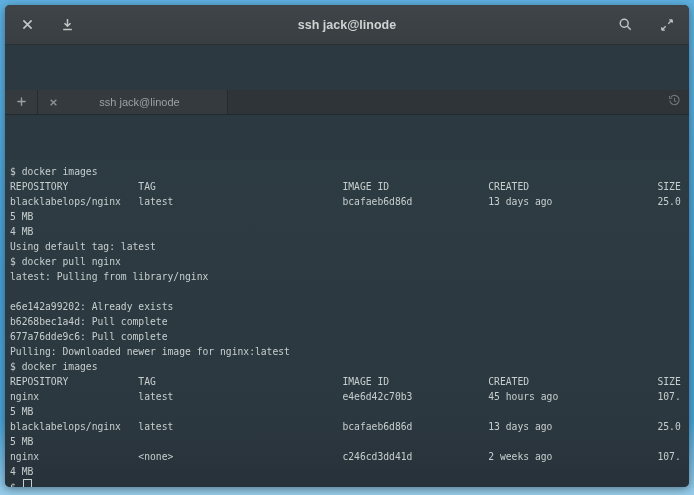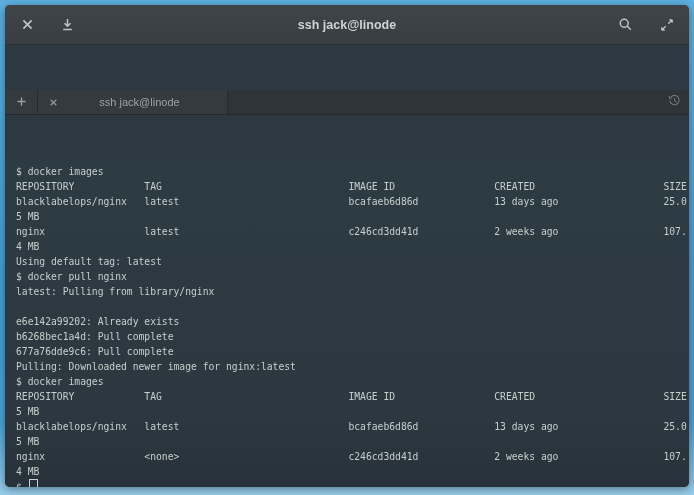--- a/index.html
+++ b/index.html
@@ -49,21 +49,21 @@
   }
   .tab-label { flex:1; text-align:center; color:#9ba3a4; font-size:11px;
     white-space:nowrap; overflow:hidden; }
   .history-btn {
     position:absolute; right:8px; top:0; height:100%; background:none; border:none; padding:0;
     color:#6f7779; display:flex; align-items:center; cursor:default;
   }
   .terminal {
     flex:1; overflow:hidden;
     background:linear-gradient(180deg,#2d3b43 0%,#2c3840 78%,#27313a 100%);
-    padding:4px 0 0 11px;
+    padding:4px 0 0 5px;
     font-family:"DejaVu Sans Mono","Liberation Mono",monospace;
     font-size:9.7px; line-height:15px; color:#c7cfce;
   }
   .tline { white-space:pre; height:15px; }
   .cursor {
     display:inline-block; width:7px; height:11px; margin-left:1px;
     border:1px solid #c7cfce; vertical-align:-1px;
   }
 </style>
 </head>
@@ -135,32 +135,32 @@
           </svg>
       </span>
     </button>
   </div>
 
   <div class="terminal">
       <div class="tline">$ docker images</div>
       <div class="tline">REPOSITORY            TAG                                IMAGE ID                 CREATED                      SIZE</div>
       <div class="tline">blacklabelops/nginx   latest                             bcafaeb6d86d             13 days ago                  25.0</div>
       <div class="tline">5 MB</div>
-      <div class="tline">nginx                 latest                             c246cd3dd41d             2 weeks ago                  107.</div>
       <div class="tline">4 MB</div>
       <div class="tline">Using default tag: latest</div>
       <div class="tline">$ docker pull nginx</div>
       <div class="tline">latest: Pulling from library/nginx</div>
       <div class="tline"> </div>
       <div class="tline">e6e142a99202: Already exists</div>
       <div class="tline">b6268bec1a4d: Pull complete</div>
       <div class="tline">677a76dde9c6: Pull complete</div>
       <div class="tline">Pulling: Downloaded newer image for nginx:latest</div>
       <div class="tline">$ docker images</div>
       <div class="tline">REPOSITORY            TAG                                IMAGE ID                 CREATED                      SIZE</div>
+      <div class="tline">nginx                 latest                             e4e6d42c70b3             45 hours ago                 107.</div>
       <div class="tline">5 MB</div>
       <div class="tline">blacklabelops/nginx   latest                             bcafaeb6d86d             13 days ago                  25.0</div>
       <div class="tline">5 MB</div>
       <div class="tline">nginx                 &lt;none&gt;                             c246cd3dd41d             2 weeks ago                  107.</div>
       <div class="tline">4 MB</div>
       <div class="tline"><span>$ </span><span class="cursor"></span></div>
     </div>
 
 </div>
 

